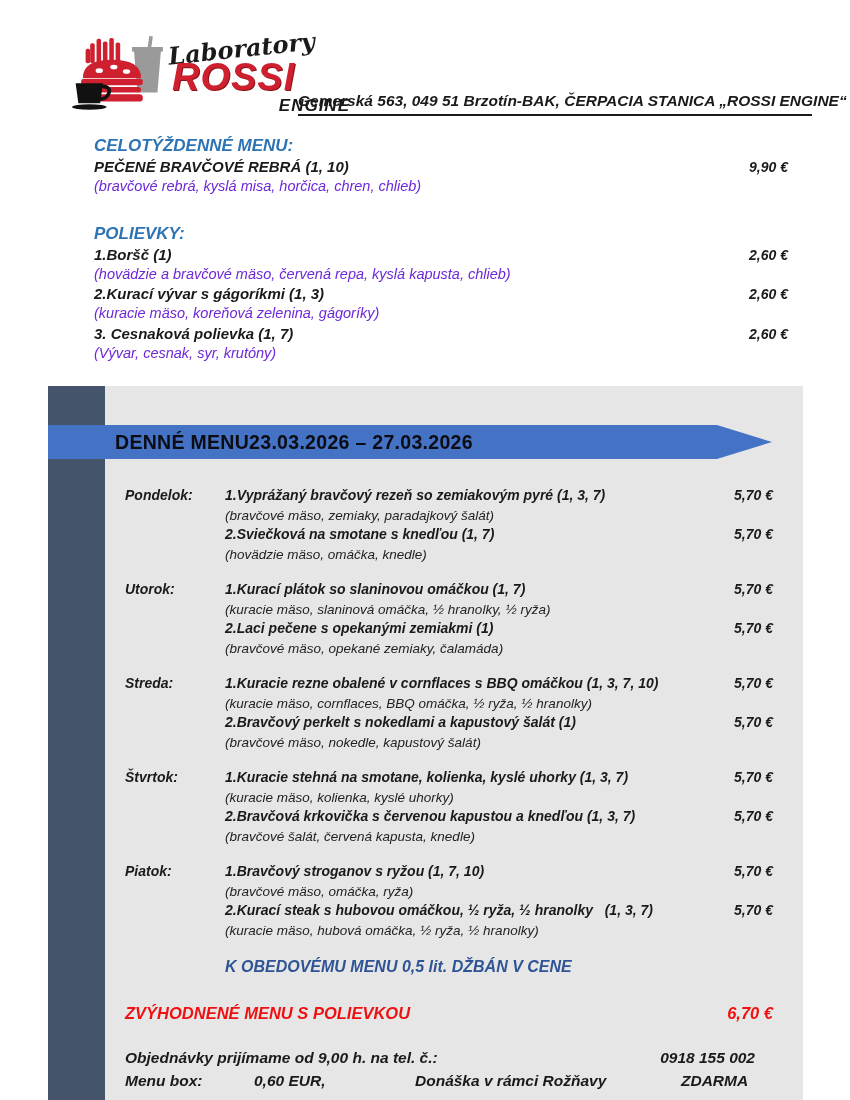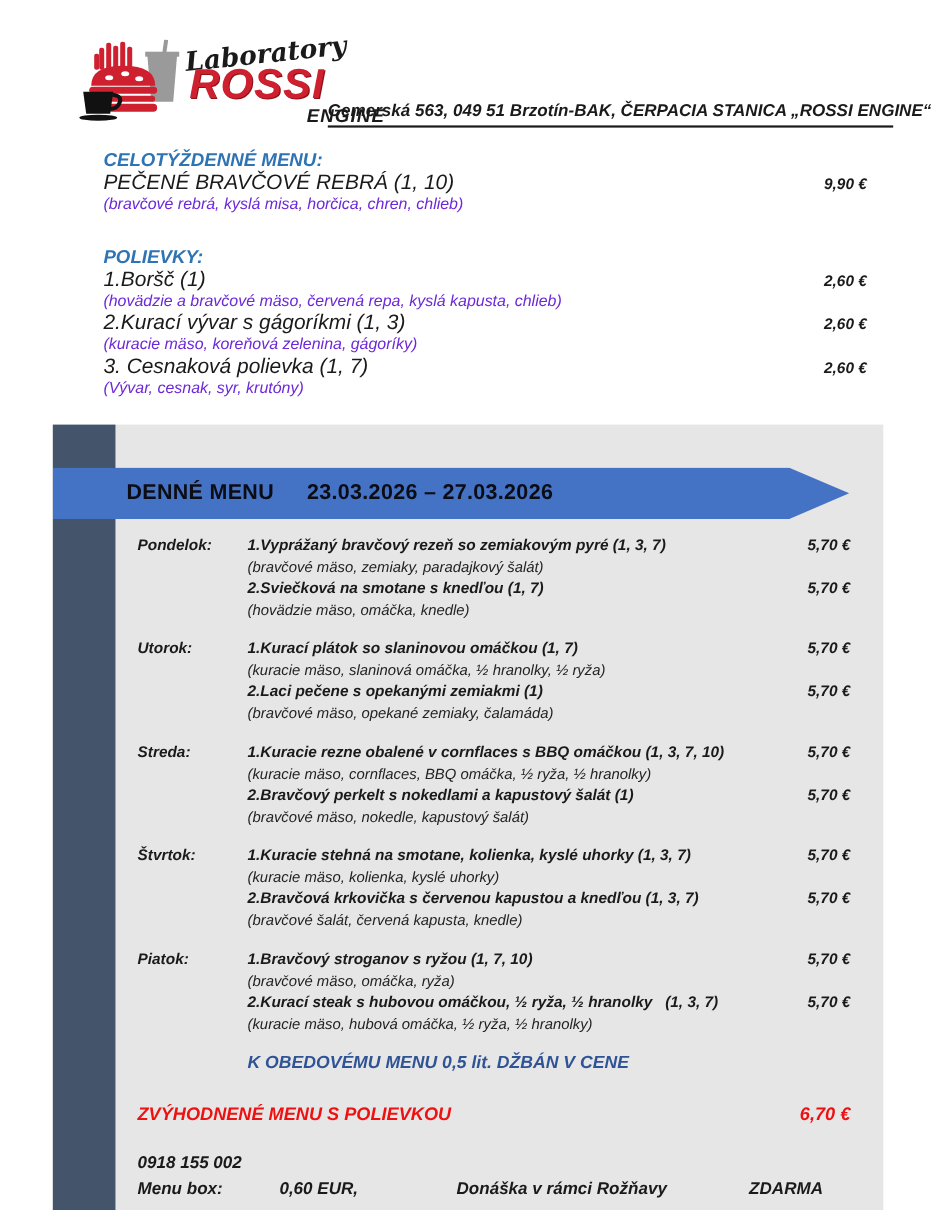--- a/index.html
+++ b/index.html
@@ -33,39 +33,39 @@
   .address {
     position:absolute; left:298px; top:92px; width:514px;
     font-size:15.5px; font-weight:bold; color:#1a1a1a;
     border-bottom:2px solid #1a1a1a; padding-bottom:4px; white-space:nowrap;
   }
 
   
   .top-section { position:absolute; left:78px; top:135px; width:694px;margin-left:16px; }
   .sec-title { font-size:17px; font-weight:bold; color:#2e74b5; line-height:22px; }
   .item-row { display:flex; justify-content:space-between; line-height:20px; }
-  .item-name { font-size:19px; font-weight:normal; }
+  .item-name { font-size:15px; font-weight:bold; }
   .item-price { font-size:14px; font-weight:bold; white-space:nowrap; }
   .item-desc { font-size:14.5px; line-height:19.5px; color:#6d28d9; }
   .soups-title { margin-top:26px; }
 
   
   .panel-bg  { position:absolute; left:105px; top:386px; width:698px; height:714px; background:#e7e6e6; }
   .panel-bar { position:absolute; left:48px;  top:386px; width:57px;  height:714px; background:#44546a; }
   .banner {
-    position:absolute; left:48px; top:425px; width:724px; height:47px;
+    position:absolute; left:48px; top:425px; width:724px; height:34px;
     background:#4472c4;
     clip-path:polygon(0 0, 92.4% 0, 100% 50%, 92.4% 100%, 0 100%);
     display:flex; align-items:center; padding-left:67px;
     font-style:normal;
   }
   .banner-title, .banner-dates {
     font-size:19.5px; font-weight:bold; color:#0c0c14; letter-spacing:0.3px; white-space:nowrap;
   }
-  .banner-dates { margin-left:30px; }
+  .banner-dates { }
 
   .panel-content { position:absolute; left:125px; top:486px; width:648px; }
   .day { display:flex; margin-bottom:16px; }
   .day-label { width:100px; flex:0 0 auto; font-size:14px; font-weight:bold; line-height:19.5px; }
   .dishes { flex:1; }
   .dish-row { display:flex; justify-content:space-between; line-height:19.5px; }
   .dish-name { font-size:14px; font-weight:bold; }
   .dish-price { font-size:14px; font-weight:bold; white-space:nowrap; }
   .dish-desc { font-size:13.5px; line-height:19.5px; color:#222; }
 
@@ -252,20 +252,21 @@
     </div>
 
     <div class="jug-note">K OBEDOVÉMU MENU 0,5 lit. DŽBÁN V CENE</div>
 
     <div class="special-row">
       <span class="special-label">ZVÝHODNENÉ MENU S POLIEVKOU</span>
       <span class="special-price">6,70 €</span>
     </div>
 
     <div class="orders-row">
+      <span class="orders-label">Objednávky prijímame od 9,00 h. na tel. č.:</span>
       <span class="orders-phone">0918 155 002</span>
     </div>
 
     <div class="footer-row">
       <span>Menu box:</span>
       <span>0,60 EUR,</span>
       <span>Donáška v rámci Rožňavy</span>
       <span class="delivery-price">ZDARMA</span>
     </div>
 

